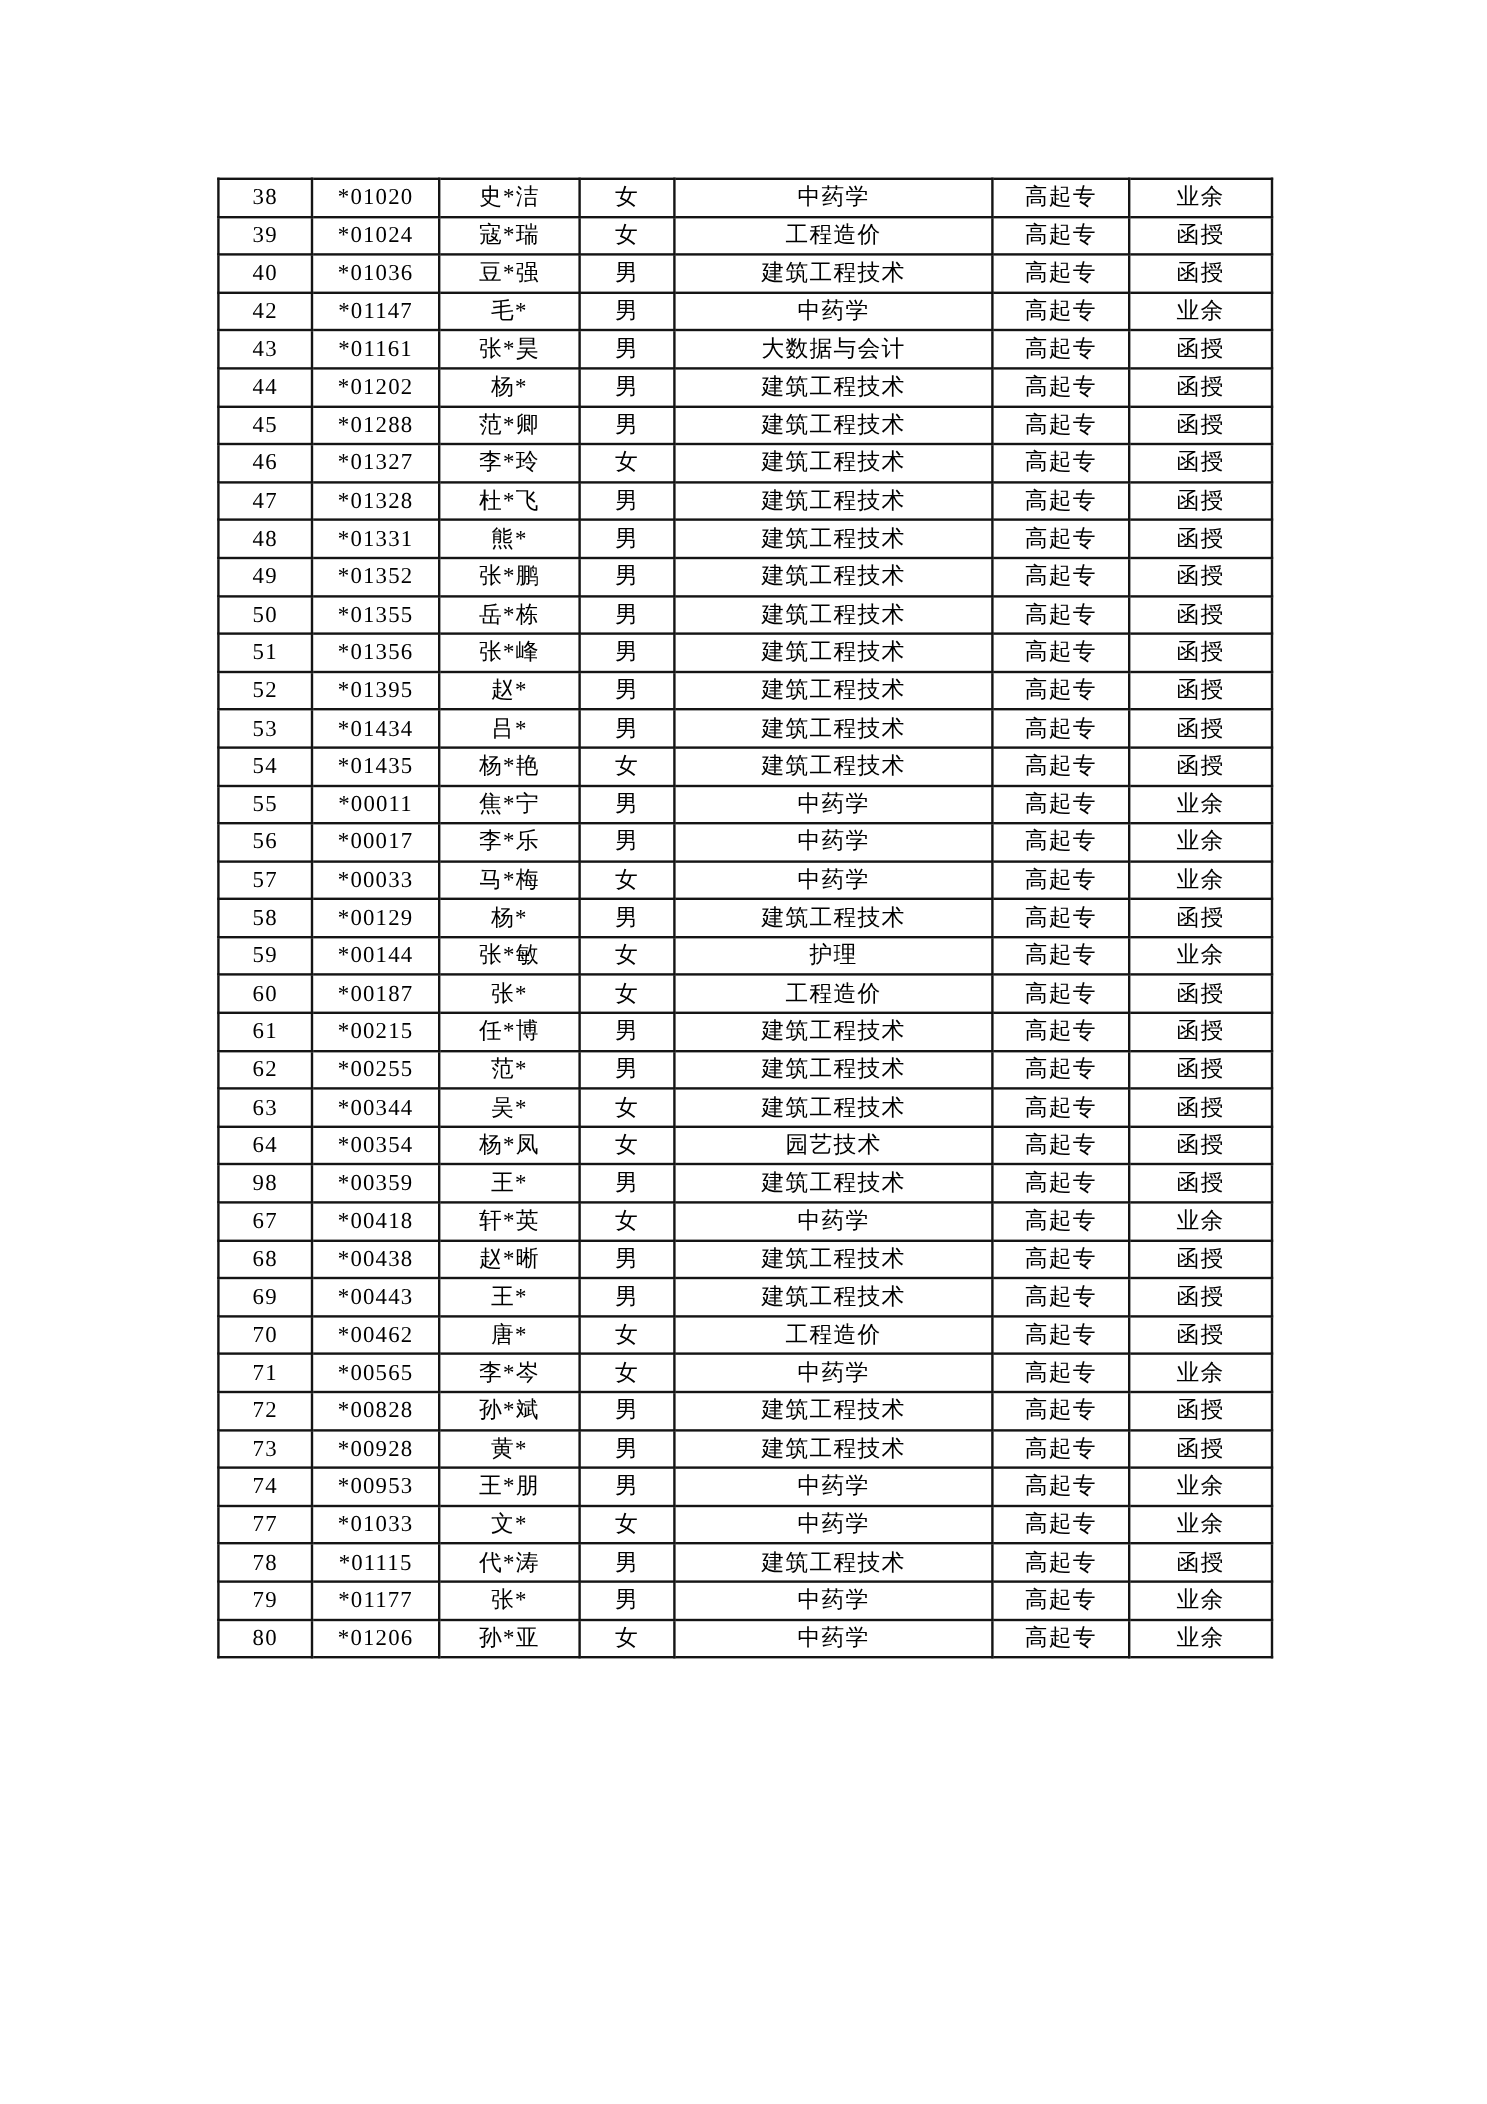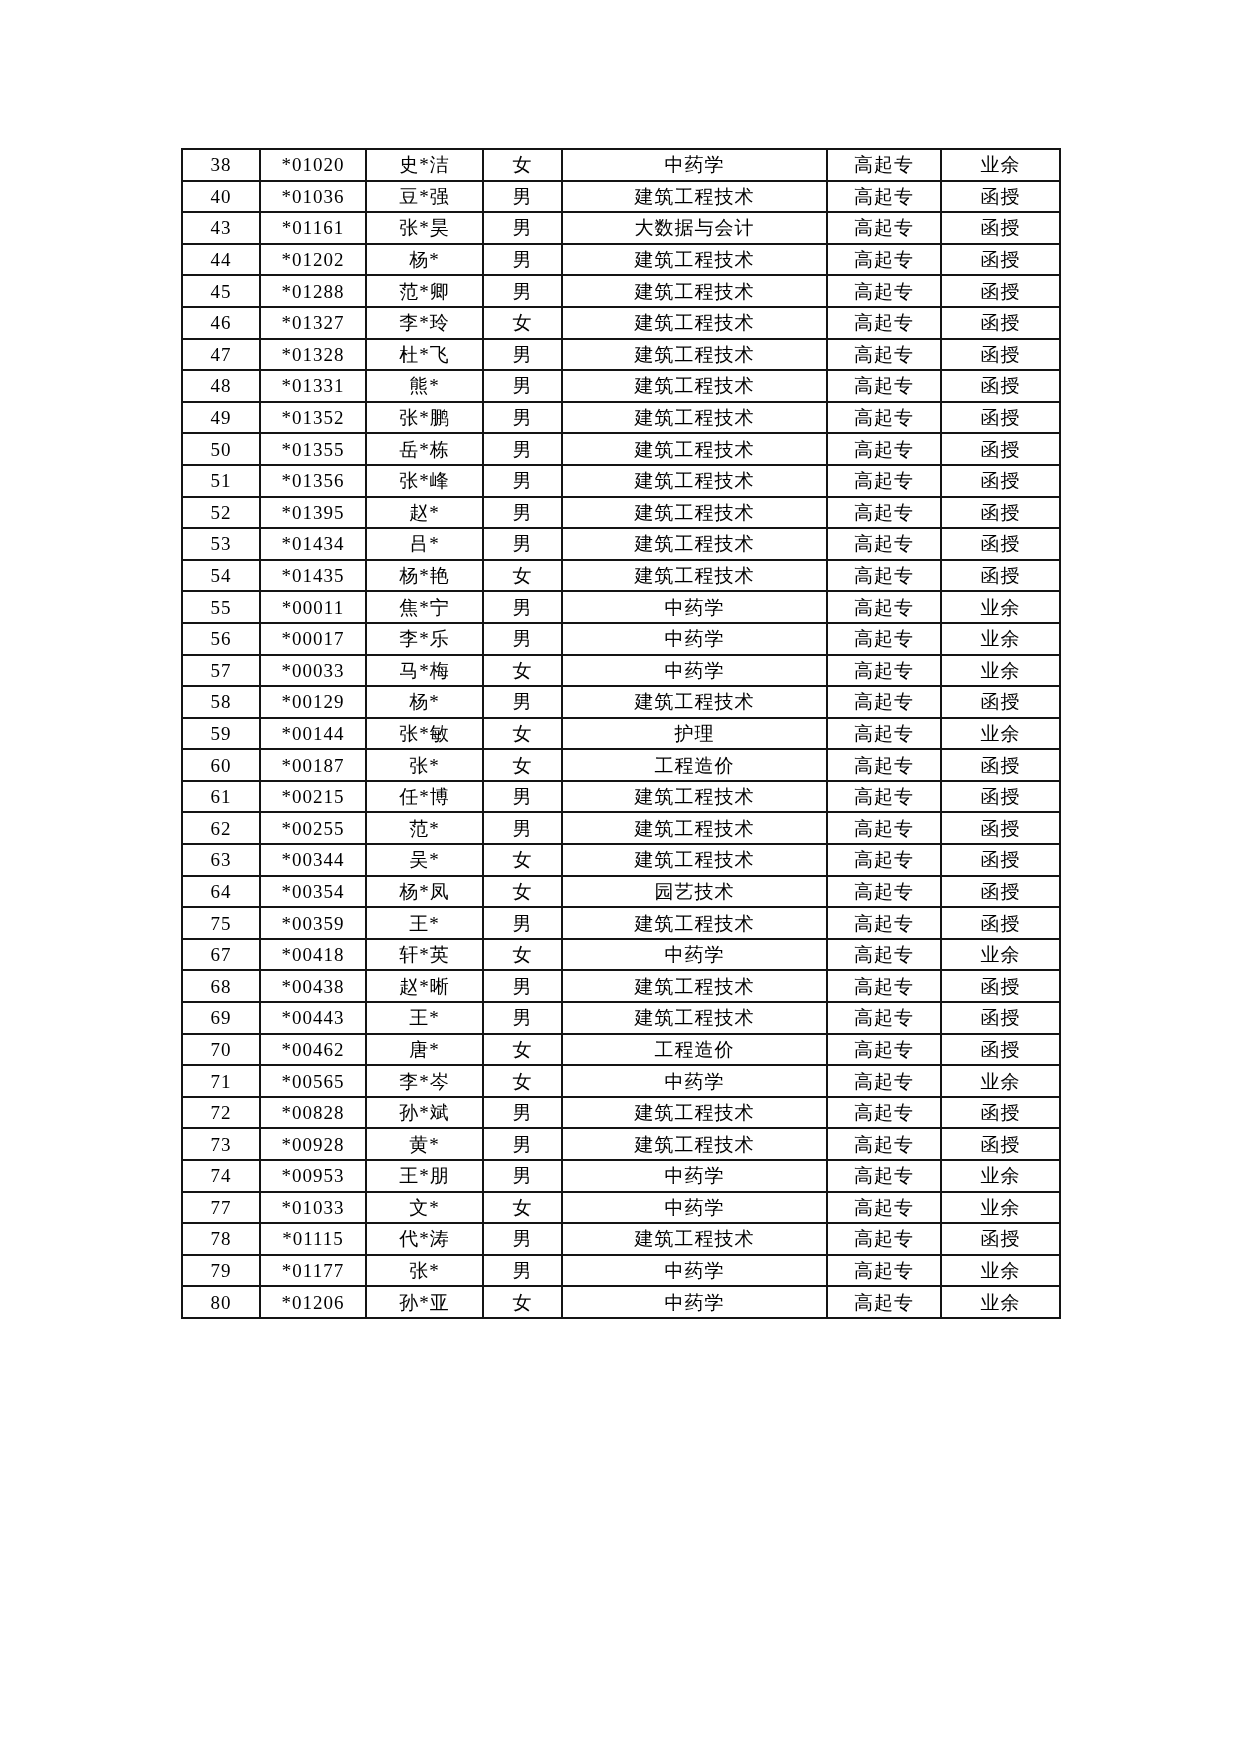--- a/index.html
+++ b/index.html
@@ -70,29 +70,47 @@
         <tr>
           <td>38</td>
           <td>*01020</td>
           <td>史*洁</td>
           <td>女</td>
           <td>中药学</td>
           <td>高起专</td>
           <td>业余</td>
         </tr>
         <tr>
+          <td>39</td>
+          <td>*01024</td>
+          <td>寇*瑞</td>
+          <td>女</td>
+          <td>工程造价</td>
+          <td>高起专</td>
+          <td>函授</td>
+        </tr>
+        <tr>
           <td>40</td>
           <td>*01036</td>
           <td>豆*强</td>
           <td>男</td>
           <td>建筑工程技术</td>
           <td>高起专</td>
           <td>函授</td>
         </tr>
         <tr>
+          <td>42</td>
+          <td>*01147</td>
+          <td>毛*</td>
+          <td>男</td>
+          <td>中药学</td>
+          <td>高起专</td>
+          <td>业余</td>
+        </tr>
+        <tr>
           <td>43</td>
           <td>*01161</td>
           <td>张*昊</td>
           <td>男</td>
           <td>大数据与会计</td>
           <td>高起专</td>
           <td>函授</td>
         </tr>
         <tr>
           <td>44</td>
@@ -277,21 +295,21 @@
         <tr>
           <td>64</td>
           <td>*00354</td>
           <td>杨*凤</td>
           <td>女</td>
           <td>园艺技术</td>
           <td>高起专</td>
           <td>函授</td>
         </tr>
         <tr>
-          <td>75</td>
+          <td>98</td>
           <td>*00359</td>
           <td>王*</td>
           <td>男</td>
           <td>建筑工程技术</td>
           <td>高起专</td>
           <td>函授</td>
         </tr>
         <tr>
           <td>67</td>
           <td>*00418</td>

